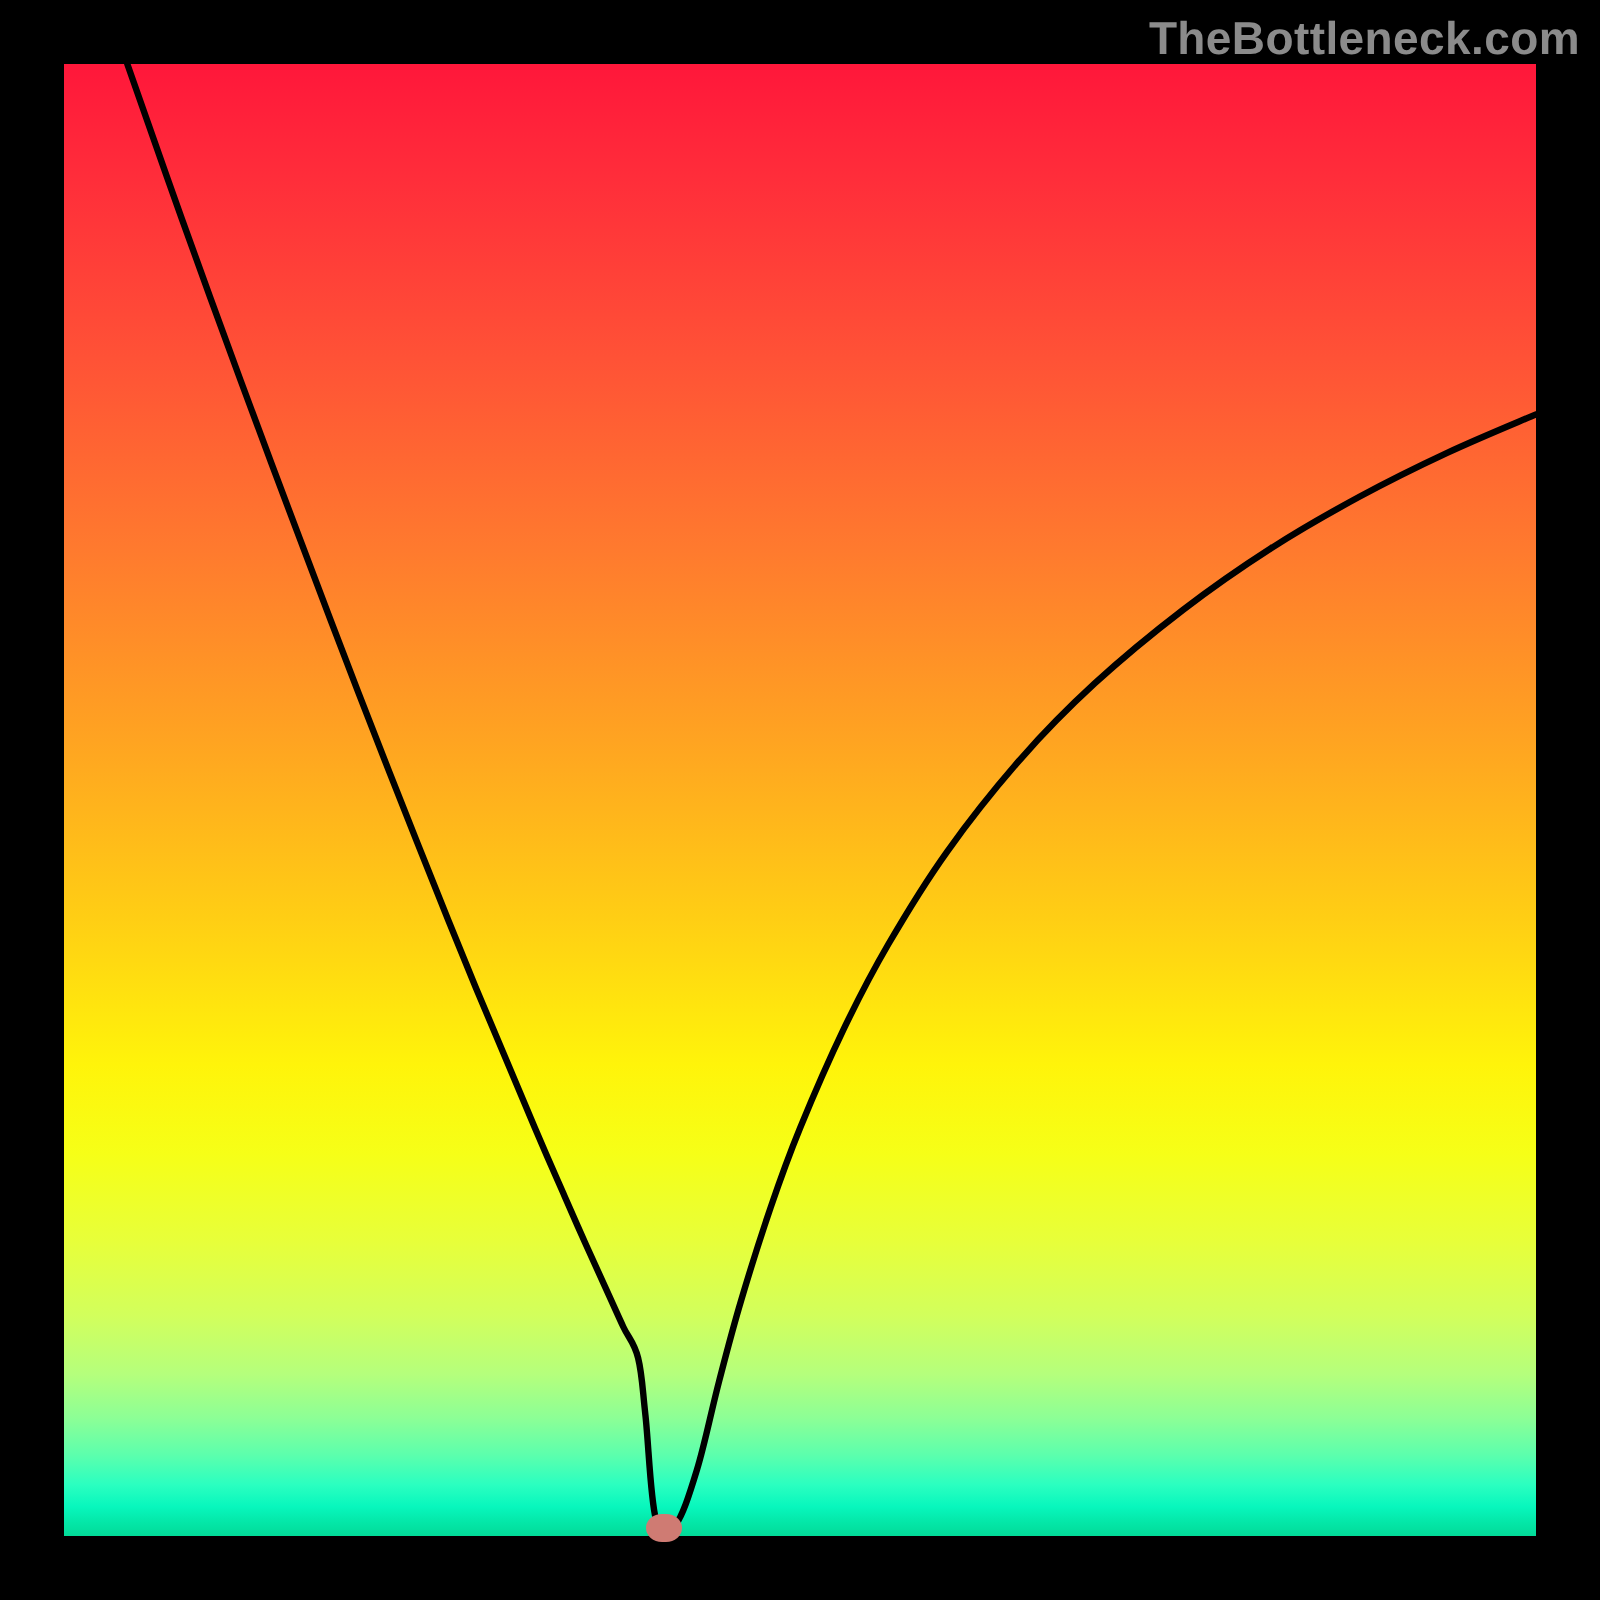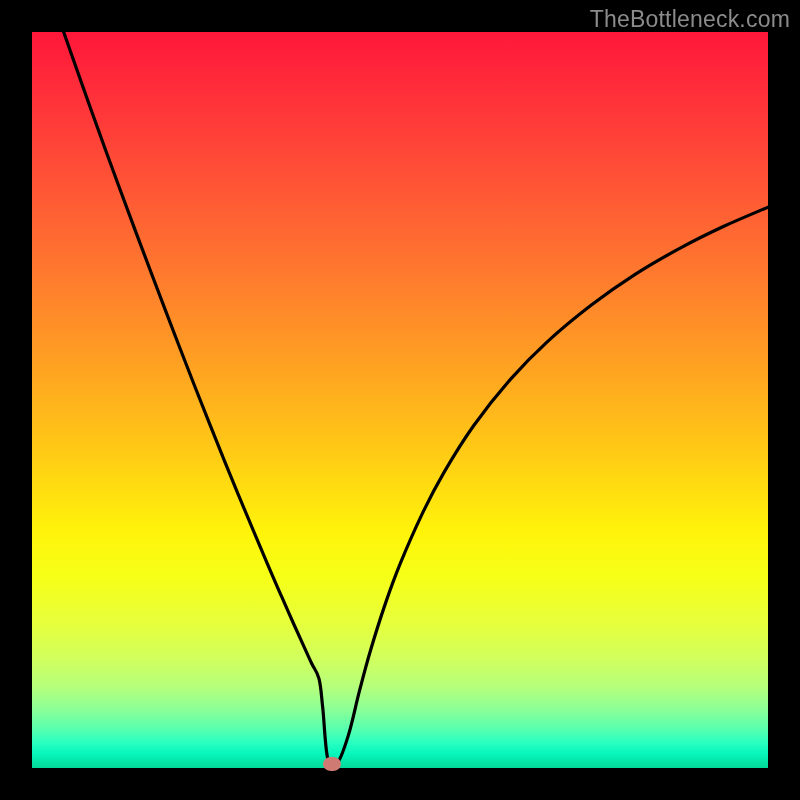--- a/index.html
+++ b/index.html
@@ -46,21 +46,21 @@
       #02da98 100%
     );
   }
   .watermark {
     position: absolute;
     top: 6px;
     right: 10px;
     color: #8b8b8b;
     font-size: 23px;
     letter-spacing: 0.2px;
-    font-weight: 400;
+    font-weight: 700;
     user-select: none;
   }
   svg.curve {
     position: absolute;
     left: 0;
     top: 0;
     width: 736px;
     height: 736px;
     overflow: visible;
   }

